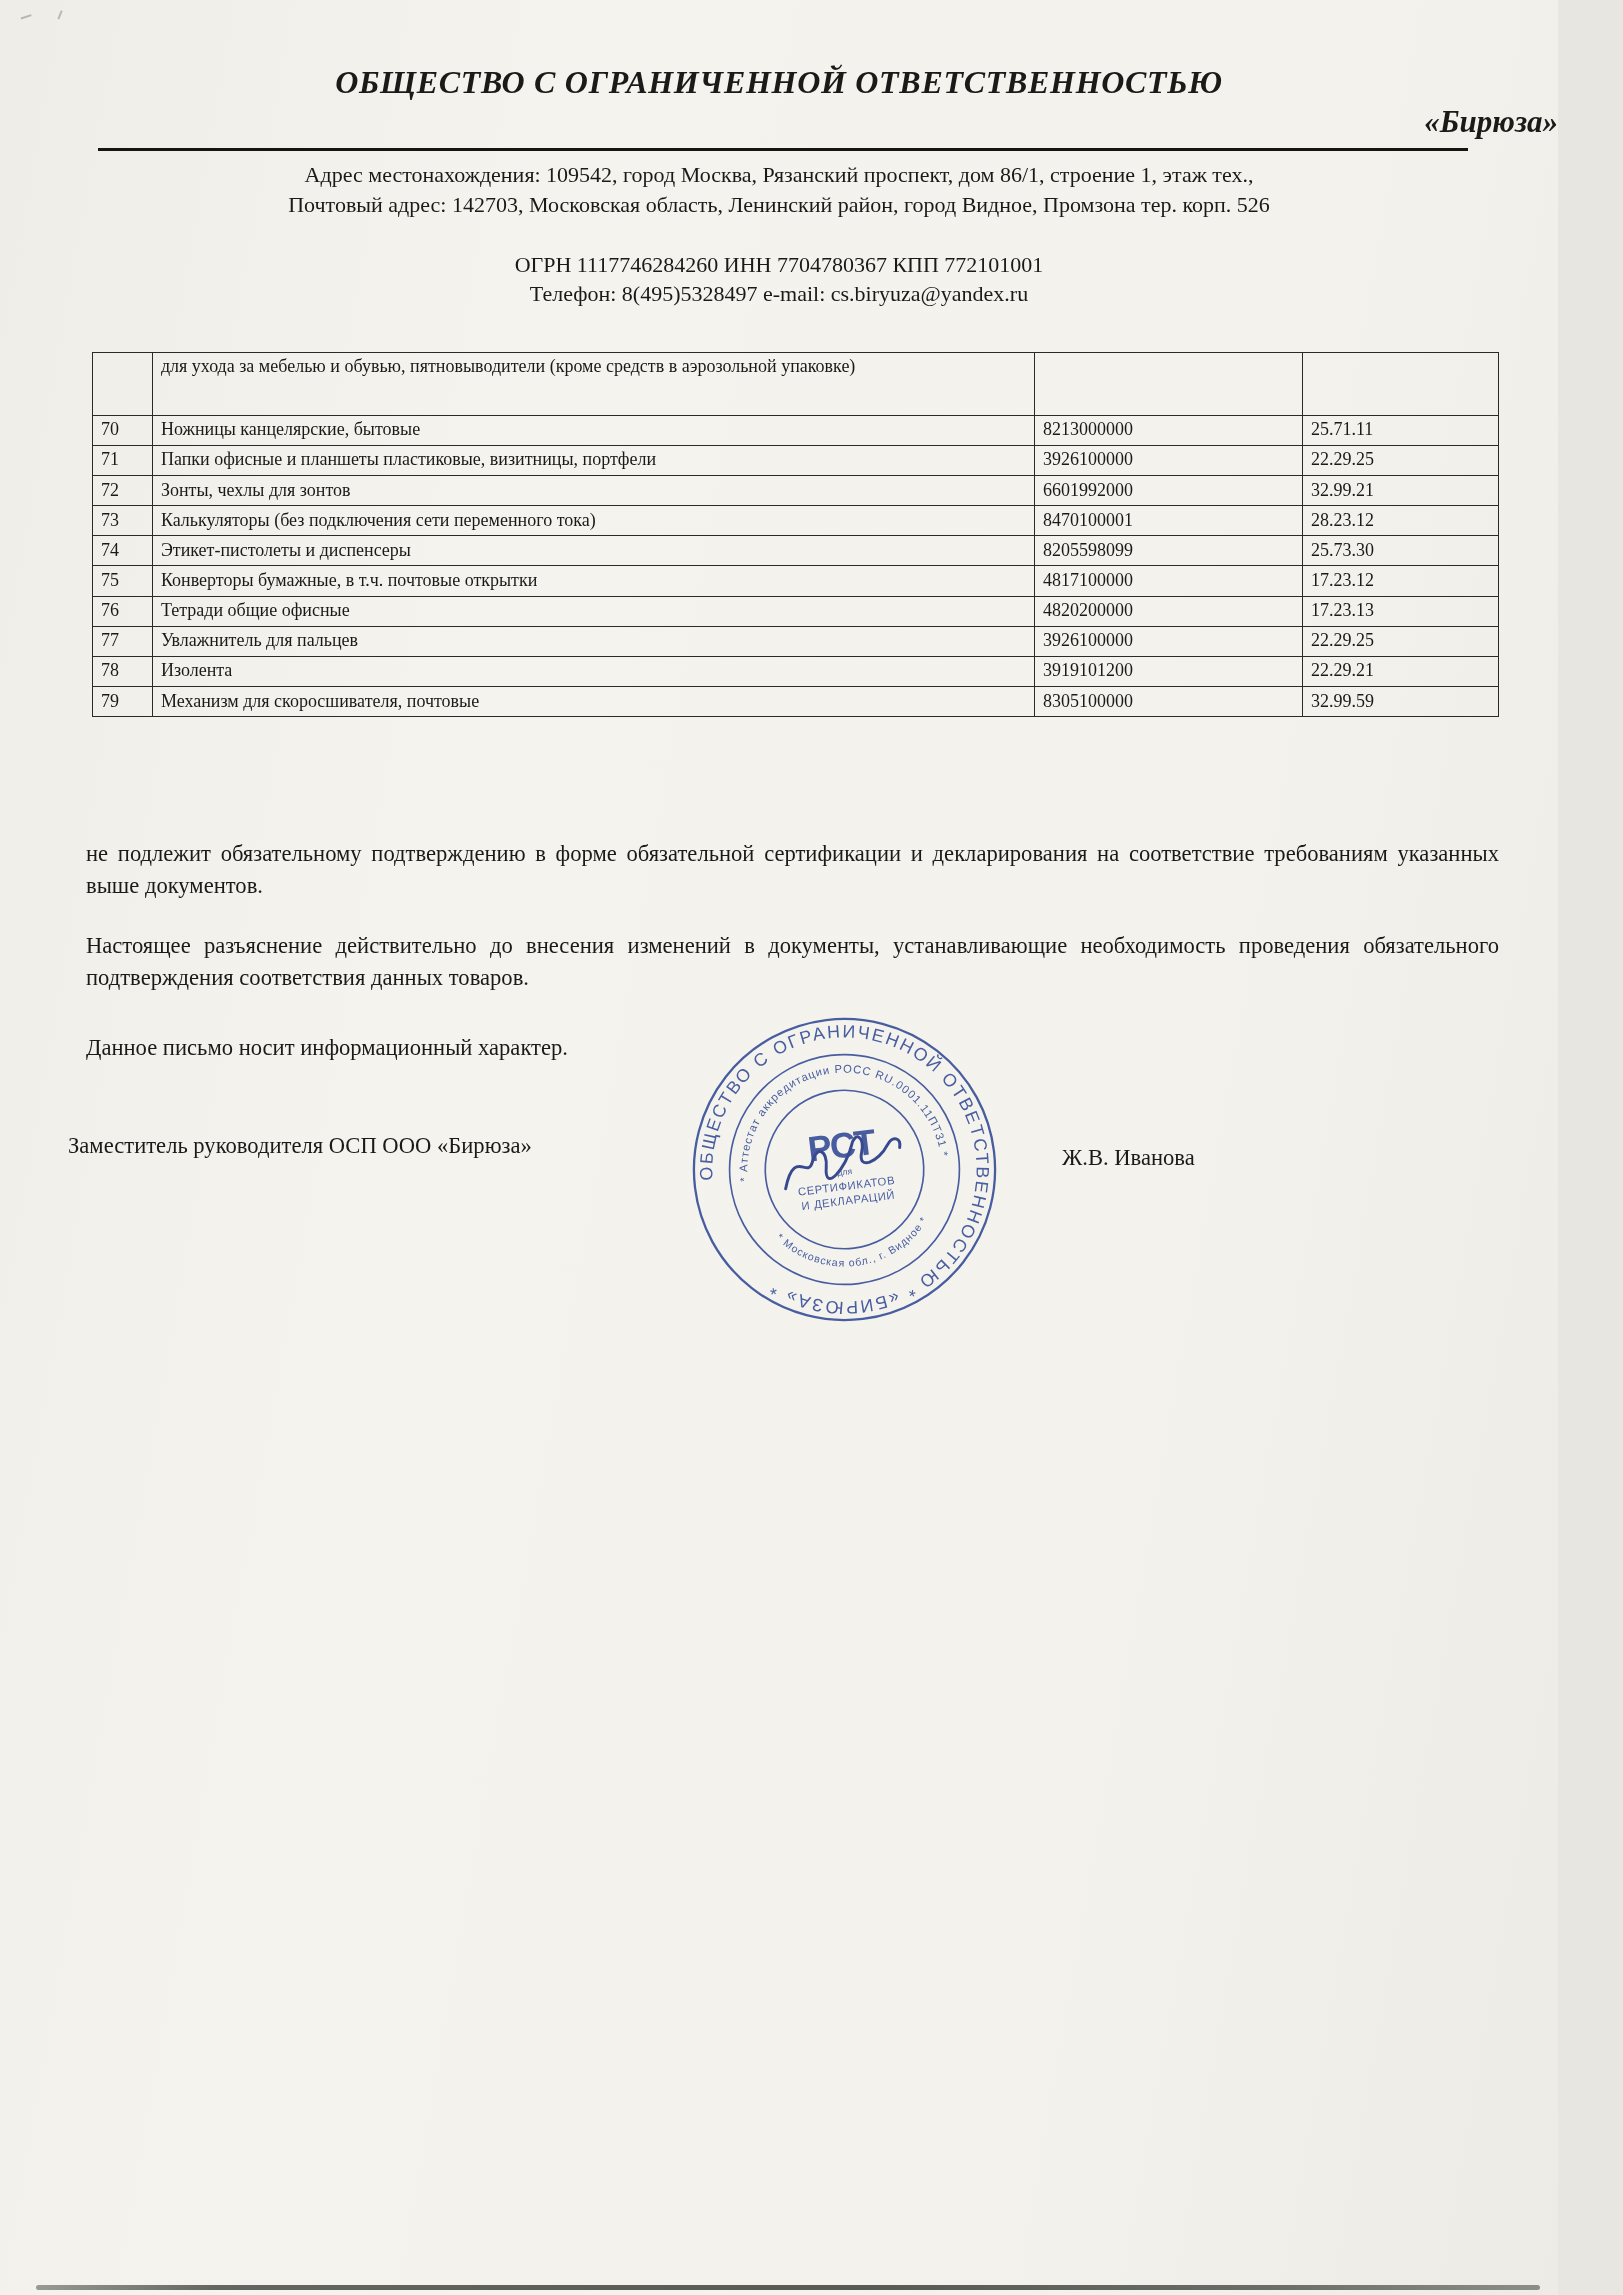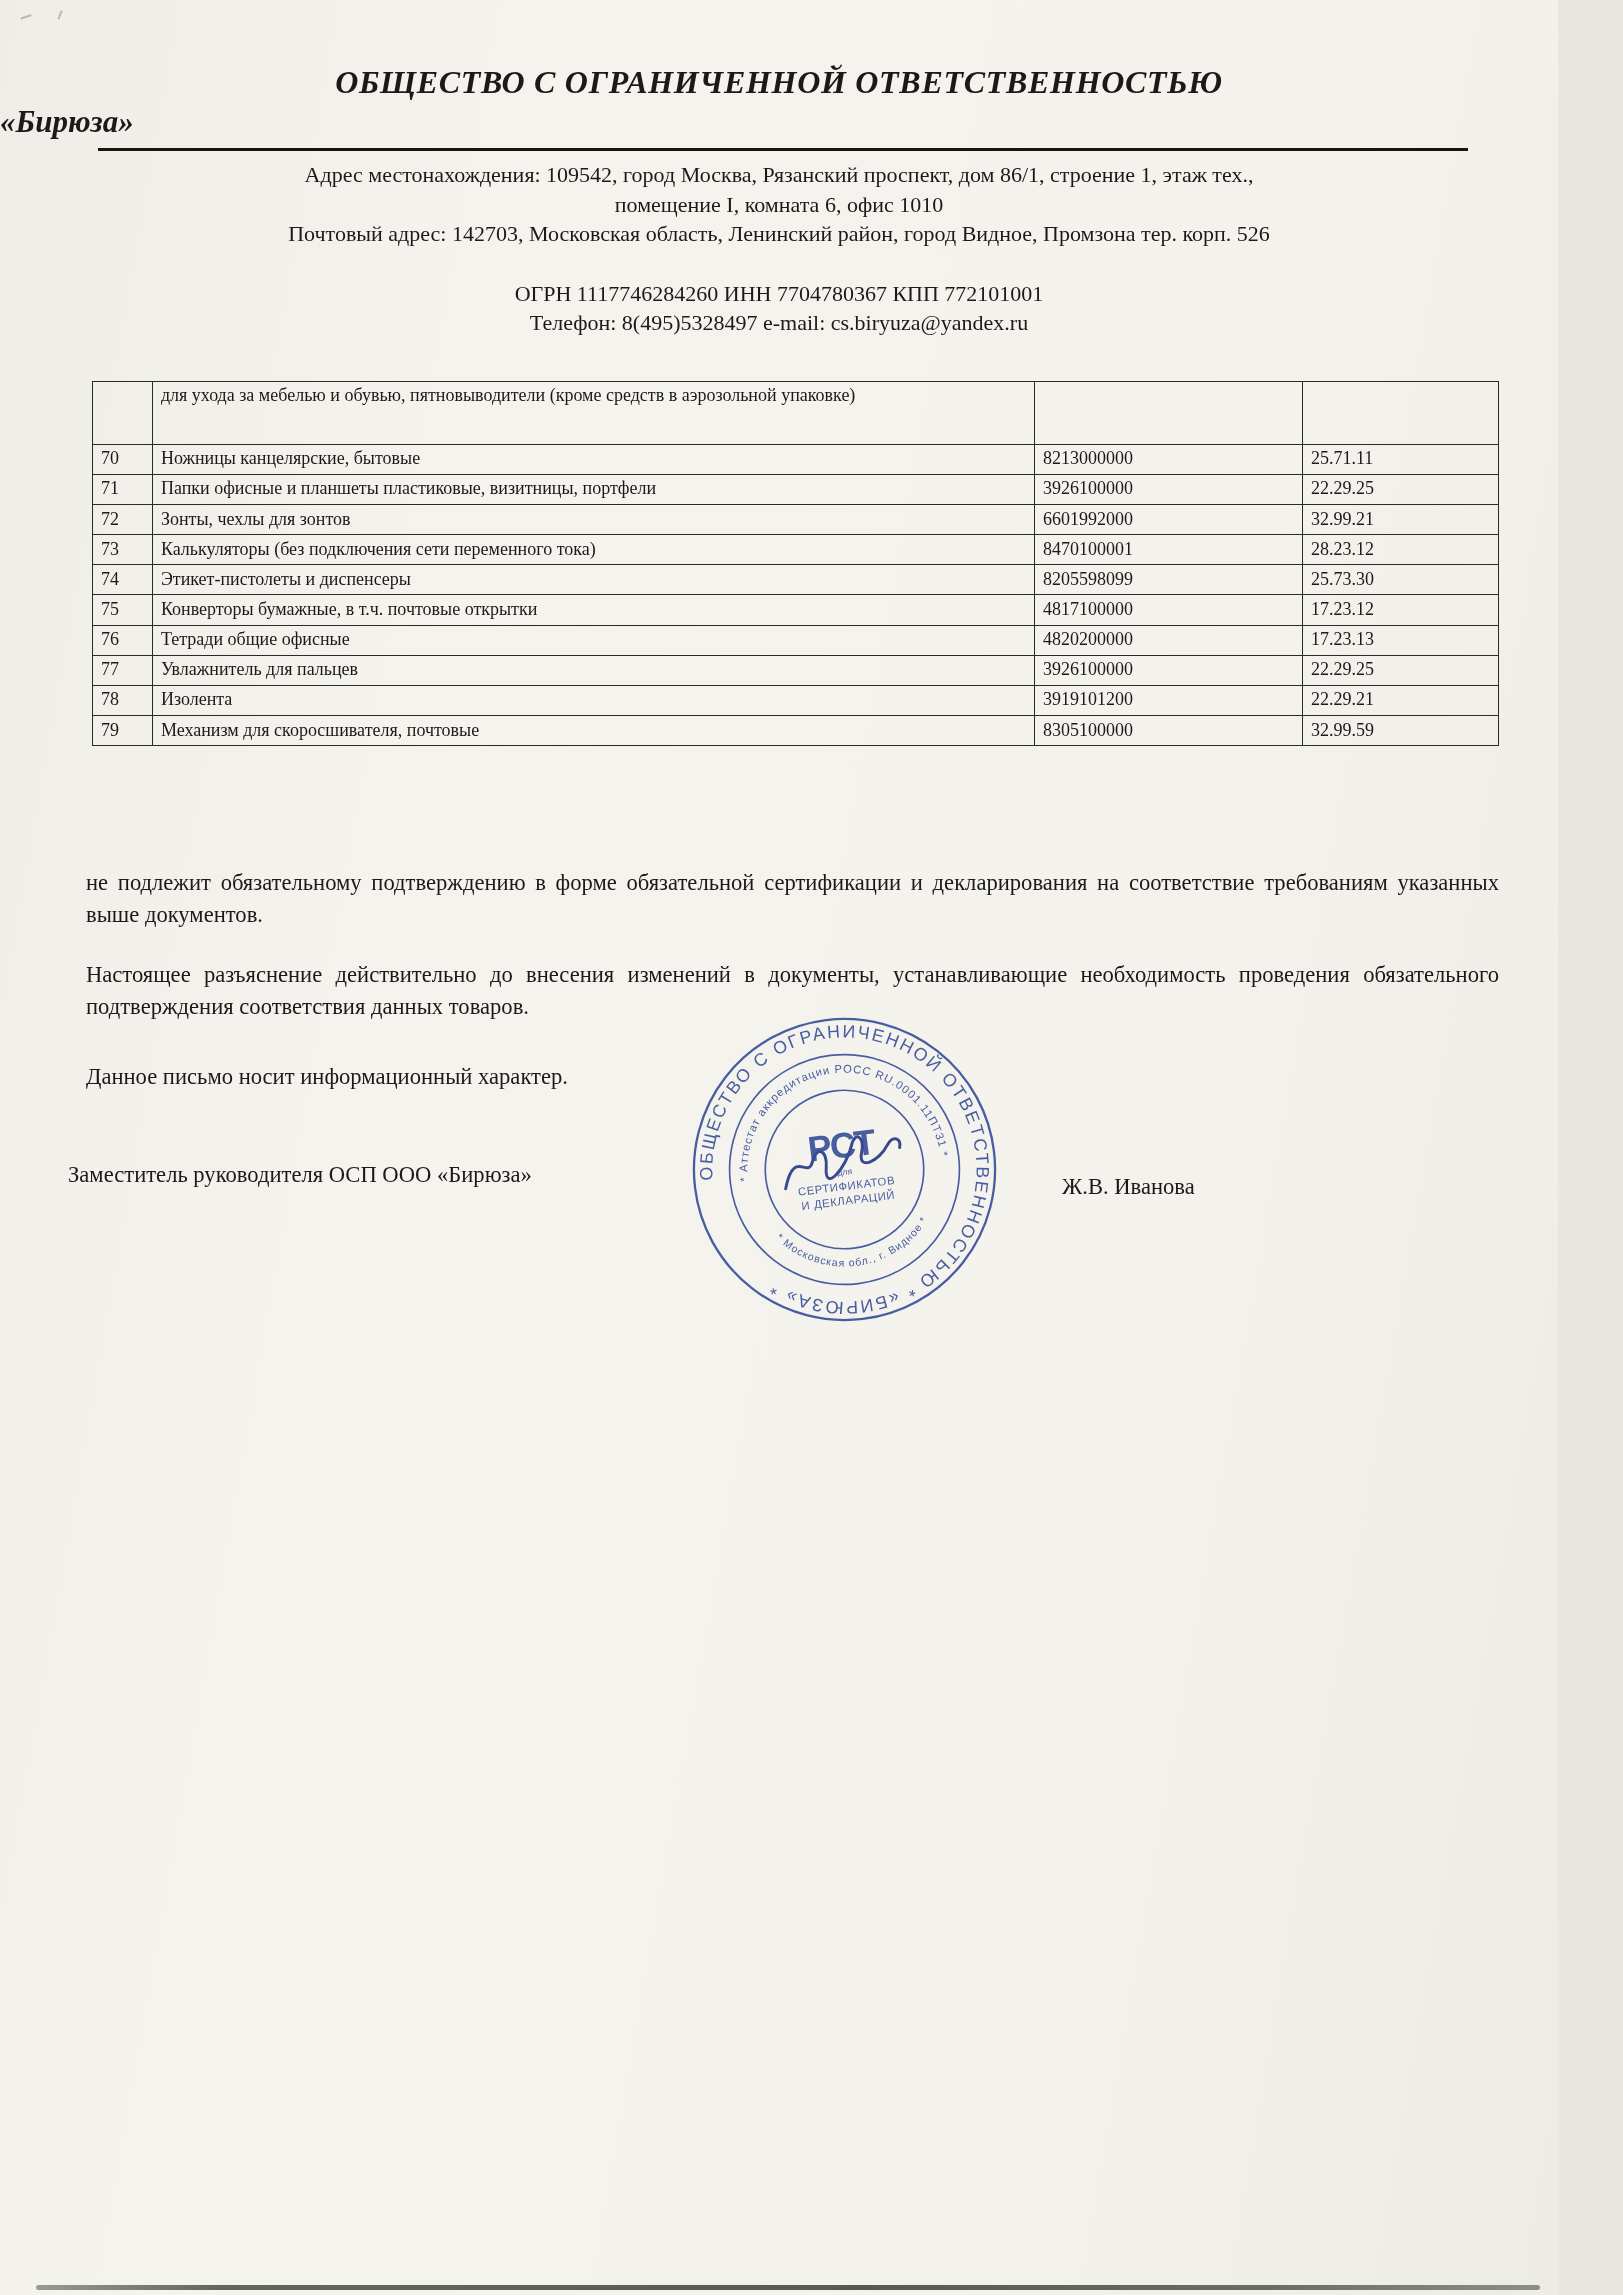--- a/index.html
+++ b/index.html
@@ -18,21 +18,21 @@
     padding-top: 65px;
   }
 
   
   .org-title-1 {
     text-align: center;
     font-size: 32px; font-weight: bold; font-style: italic;
     letter-spacing: 0.7px; line-height: 1.12;
   }
   .org-title-2 {
-    text-align: left;
+    text-align: right;
     font-size: 31px; font-weight: bold; font-style: italic;
     margin-top: 3.9px; line-height: 1.1;
   }
   .header-rule {
     height: 3.3px; background: #16150f;
     margin: 9.2px 90px 9.2px 98px;
   }
   .addr {
     text-align: center; font-size: 22px; line-height: 1.32;
     padding: 0 88px;
@@ -113,21 +113,20 @@
 <div class="page">
 
   <div class="artifact-1"></div>
   <div class="artifact-2"></div>
 
   <div class="org-title-1">ОБЩЕСТВО С ОГРАНИЧЕННОЙ ОТВЕТСТВЕННОСТЬЮ</div>
   <div class="org-title-2">«Бирюза»</div>
   <div class="header-rule"></div>
 
   <div class="addr">Адрес местонахождения: 109542, город Москва, Рязанский проспект, дом 86/1, строение 1, этаж тех.,</div>
-  <div class="addr">помещение I, комната 6, офис 1010</div>
   <div class="addr">Почтовый адрес: 142703, Московская область, Ленинский район, город Видное, Промзона тер. корп. 526</div>
   <div class="addr reg-line">ОГРН 1117746284260 ИНН 7704780367 КПП 772101001</div>
   <div class="addr">Телефон: 8(495)5328497 e-mail: cs.biryuza@yandex.ru</div>
 
   <table class="products">
     <colgroup>
       <col class="c-num">
         <col class="c-name">
         <col class="c-code">
         <col class="c-okpd">

